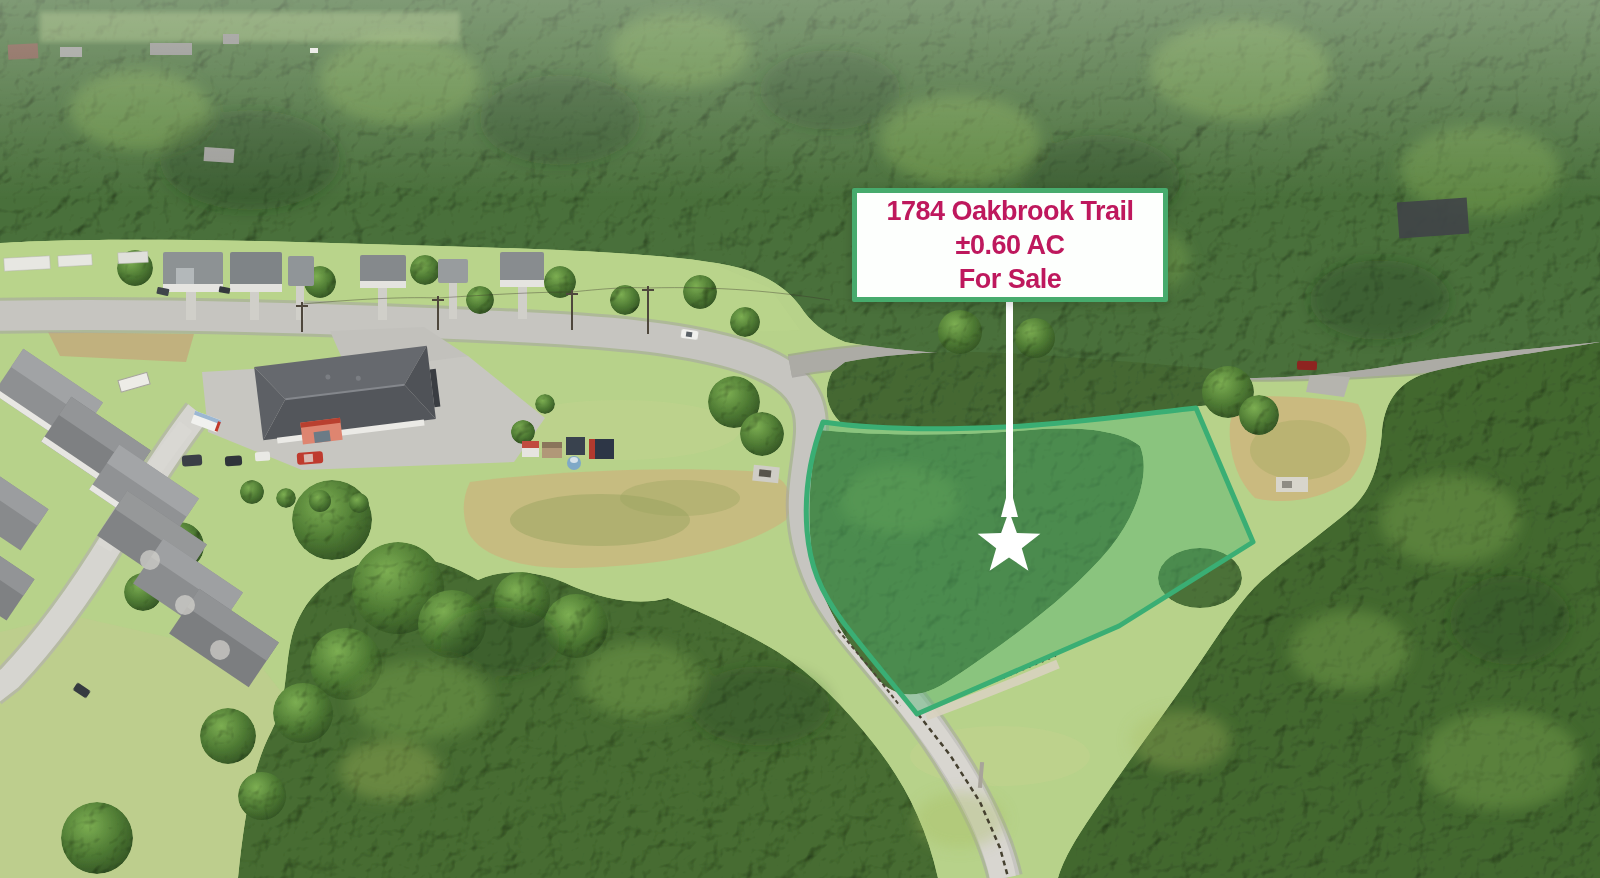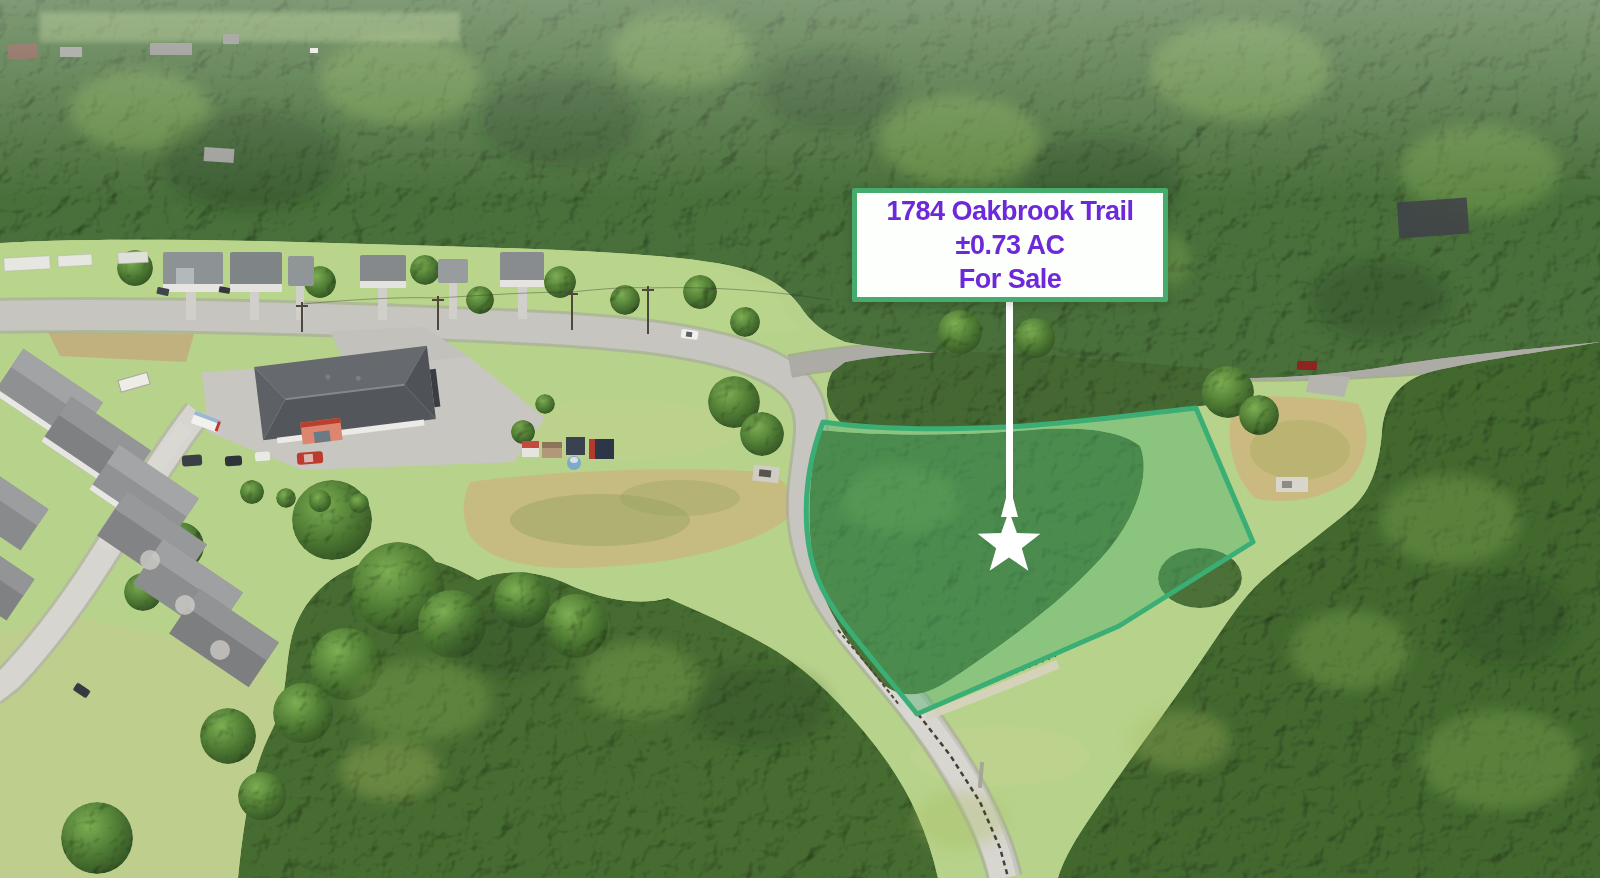--- a/index.html
+++ b/index.html
@@ -4,21 +4,21 @@
 <style>
   html,body{margin:0;padding:0;background:#222;}
   .stage{position:relative;width:1600px;height:878px;overflow:hidden;background:#9db86e;
          font-family:"Liberation Sans",sans-serif;}
   .stage svg{position:absolute;left:0;top:0;display:block;}
   .label-card{
     position:absolute;left:852px;top:188px;width:316px;height:114px;box-sizing:border-box;
     background:#fdfffd;border:5px solid #47ab6d;border-radius:2px;
     display:flex;flex-direction:column;align-items:center;justify-content:center;
     box-shadow:0 3px 10px rgba(0,0,0,.18);
-    color:#6d28d9;font-weight:bold;font-size:27px;line-height:34px;letter-spacing:-0.5px;
+    color:#be185d;font-weight:bold;font-size:27px;line-height:34px;letter-spacing:-0.5px;
     text-align:center;white-space:nowrap;z-index:5;
   }
 </style>
 </head>
 <body>
 
 <div class="stage">
 <svg width="1600" height="878" viewBox="0 0 1600 878">
   <defs>
     <filter id="canopy" x="-3%" y="-3%" width="106%" height="106%">
@@ -363,16 +363,16 @@
     <rect x="1006" y="300" width="7" height="200" fill="#ffffff"></rect>
     <polygon points="1006,498 1013,498 1018,517 1001,517" fill="#ffffff"></polygon>
     <polygon points="1009,511 1016.9,533.1 1040.4,533.8 1021.8,548.2 1028.4,570.7 1009,557.5 989.6,570.7 996.2,548.2 977.6,533.8 1001.1,533.1" fill="#ffffff"></polygon>
   </g>
 
   <rect x="0" y="0" width="1600" height="200" fill="url(#hazeGrad)"></rect>
 </svg>
 
 <div class="label-card">
   <div>1784 Oakbrook Trail</div>
-  <div>±0.73 AC</div>
+  <div>±0.60 AC</div>
   <div>For Sale</div>
 </div>
 </div>
 
 </body></html>

